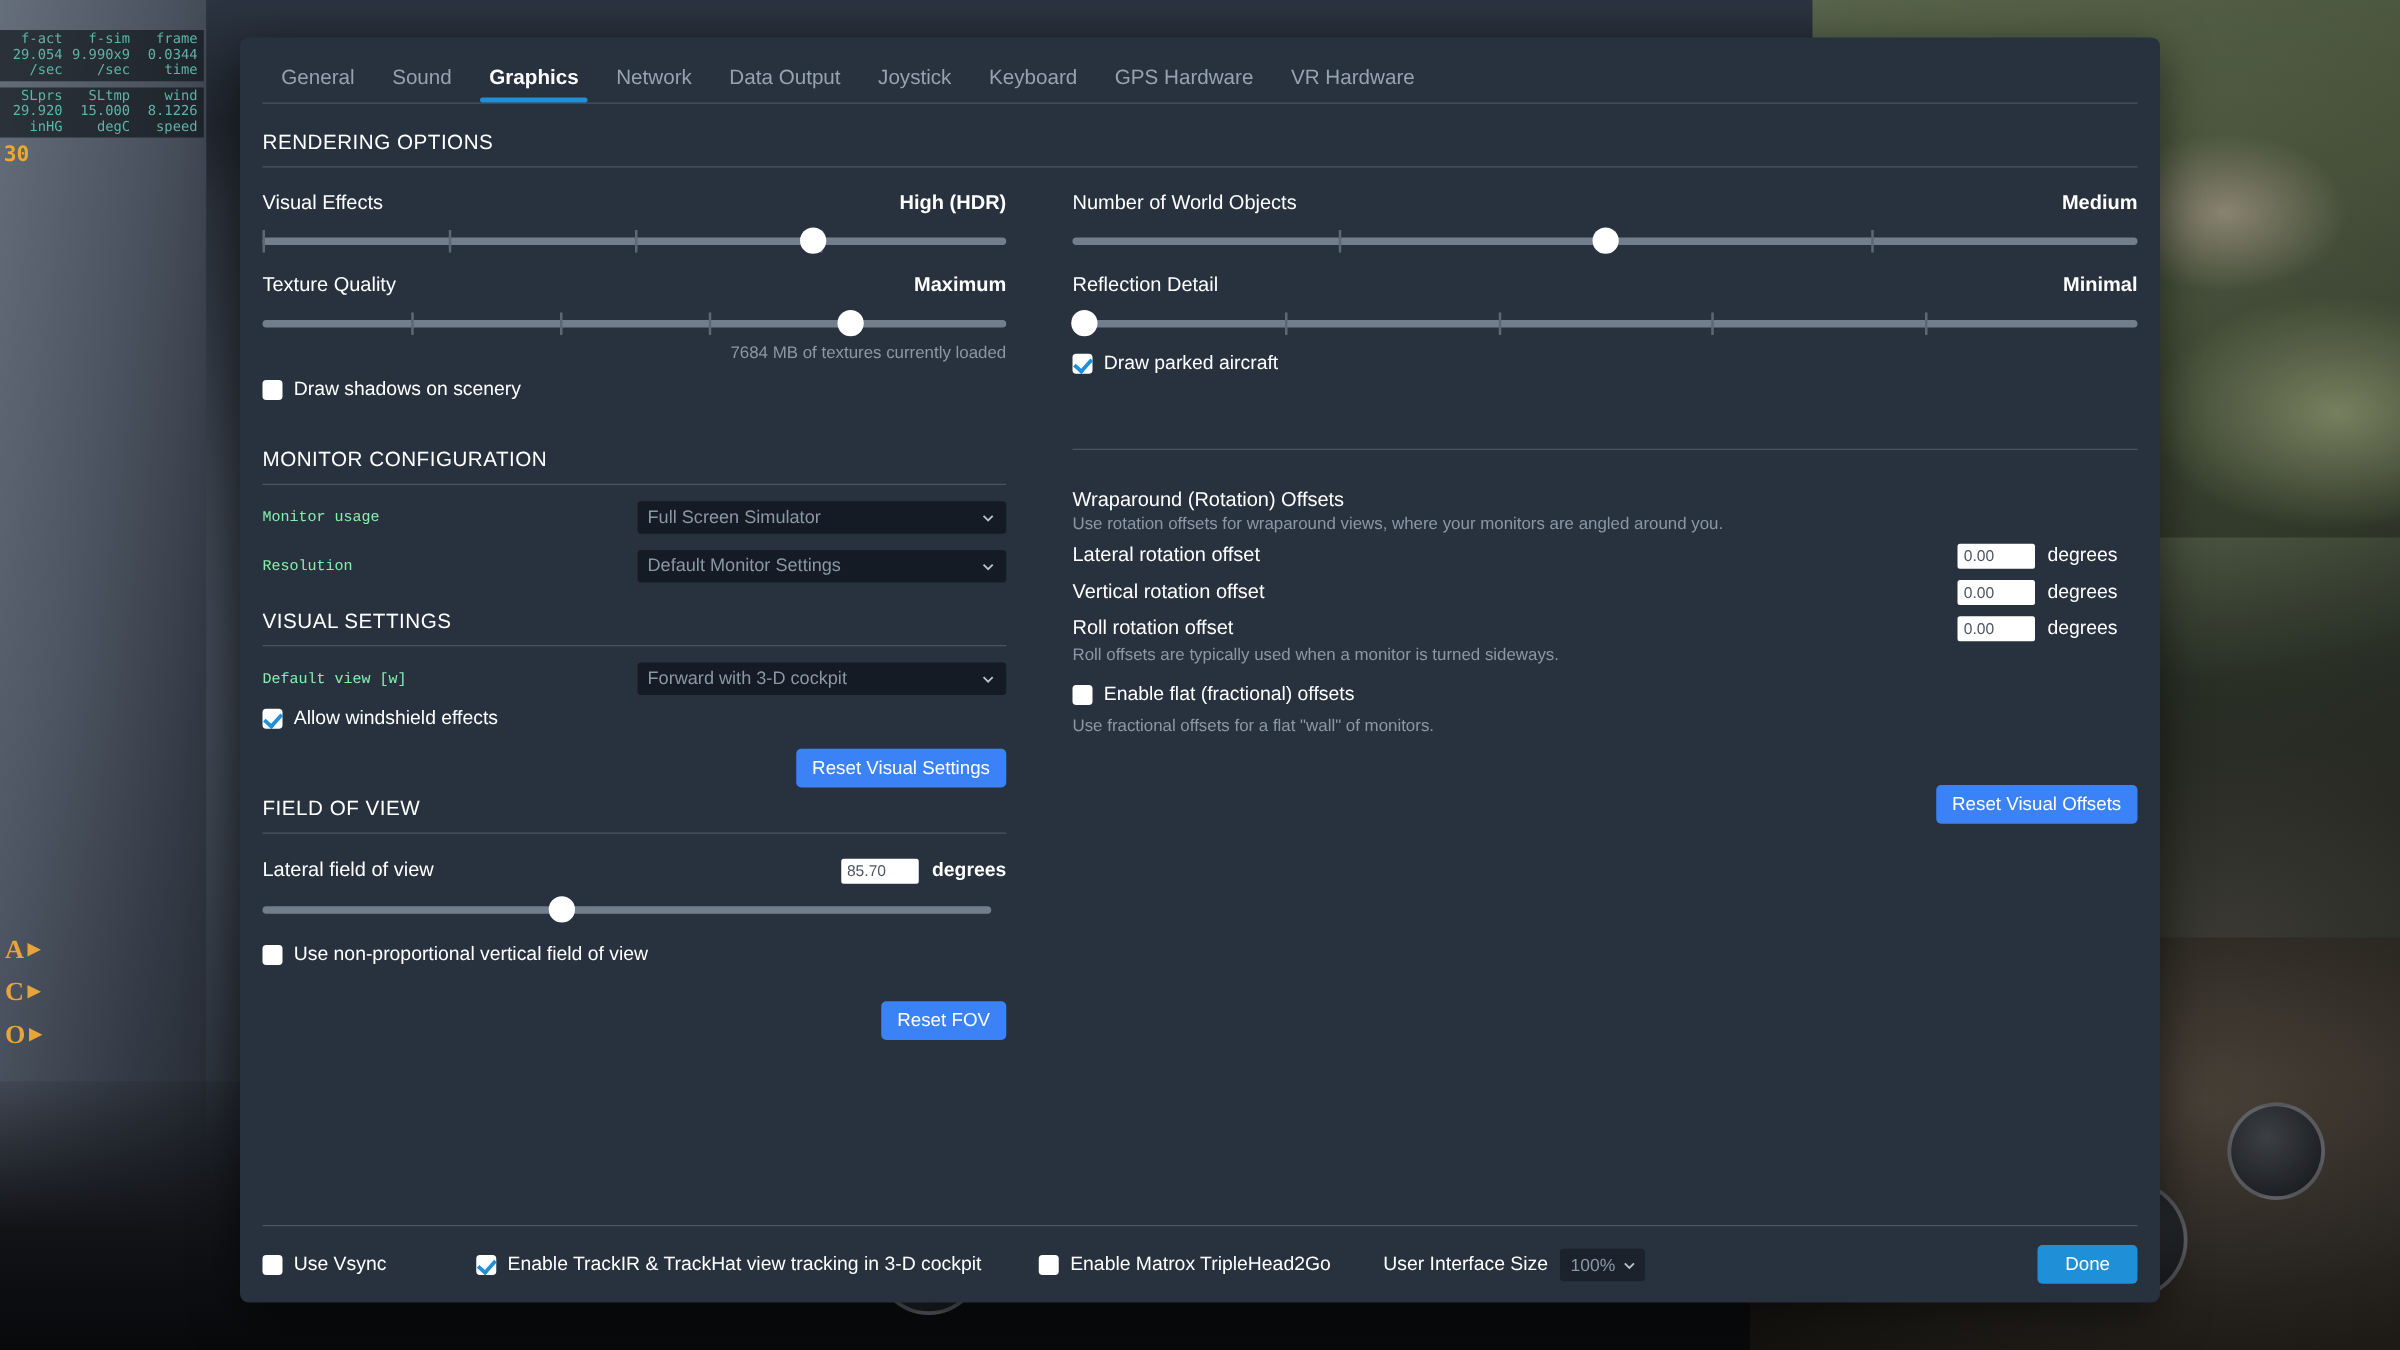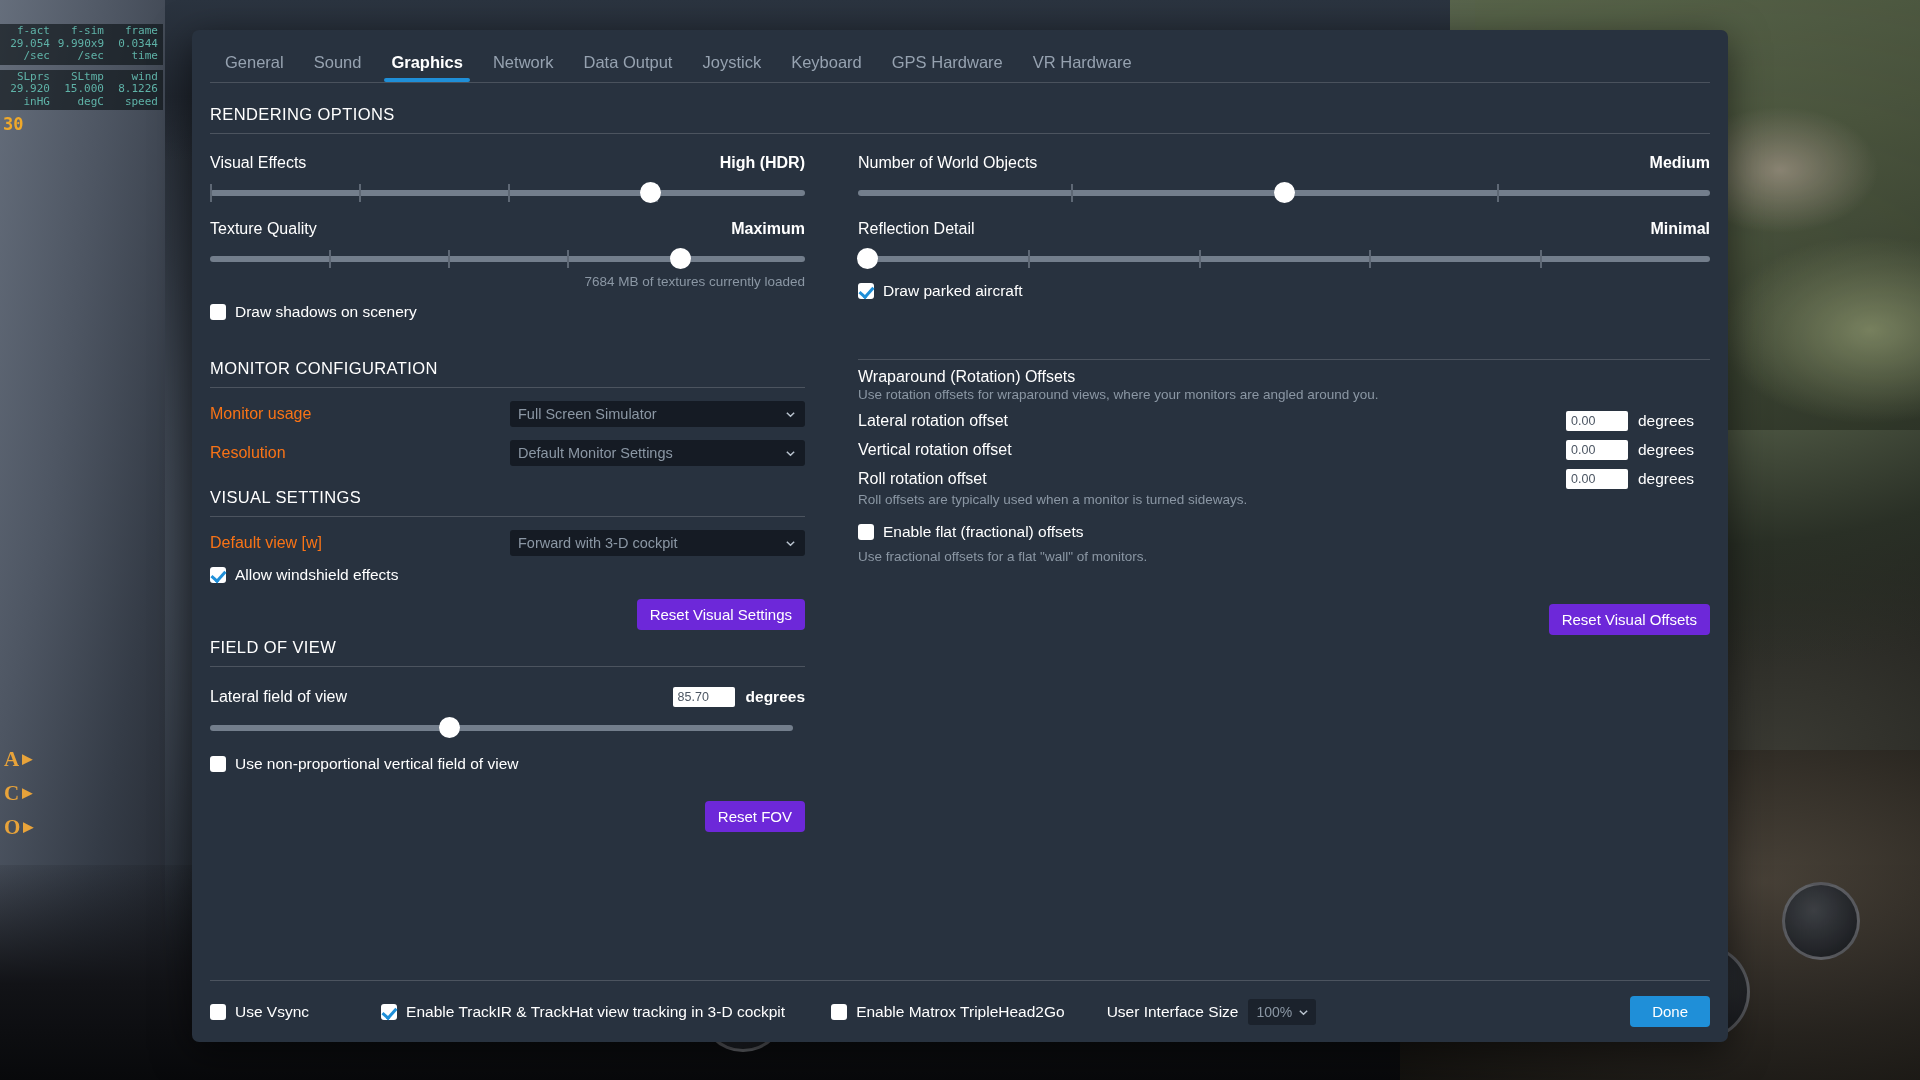--- a/index.html
+++ b/index.html
@@ -172,37 +172,37 @@
   .cb.on::after {
     content: ""; position: absolute; left: 4px; top: 1px;
     width: 6px; height: 11px;
     border: solid #1f8fd8; border-width: 0 3px 3px 0;
     transform: rotate(42deg);
   }
   .cb-lbl { font-size: 15.5px; color: #ffffff; }
 
   
   .dd-row { display: flex; align-items: center; margin-top: 13px; }
-  .dd-label { font-size: 16px; color: #f97316; width: 300px; flex: none; }
+  .dd-label { font-size: 12px; color: #86efac; width: 300px; flex: none; font-family: Liberation Mono, monospace; }
   .dd {
     position: relative; width: 300px; height: 26px;
     background: #151b24; border-radius: 3px;
     display: flex; align-items: center; cursor: pointer;
   }
   .dd span.val { font-size: 14.5px; color: #8b97a4; padding-left: 8px; }
   .dd .chev {
     position: absolute; right: 9px; top: 8px;
     width: 11px; height: 11px;
   }
   .chev-s { stroke: #b9c3ce; stroke-width: 1.6; fill: none; }
 
   
   .btn {
     display: inline-block;
-    background: #6d28d9;
+    background: #3b82f6;
     border: none; border-radius: 4px;
     color: #ffffff; font-size: 15px;
     padding: 7px 13px;
     cursor: pointer;
     font-family: "Liberation Sans", sans-serif;
   }
   .btn-primary { background: #1f8fd8; }
   .btn-wrap { display: flex; justify-content: flex-end; margin-top: 15px; }
 
   
@@ -448,21 +448,21 @@
         </div>
 
         <div class="btn-wrap" style="margin-top:28px;">
           <button class="btn">Reset FOV</button>
         </div>
       </div>
 
       <div class="colR">
         <div class="hr"></div>
 
-        <div style="margin-top:8px;">
+        <div style="margin-top:32px;">
           <div class="lbl">Wraparound (Rotation) Offsets</div>
           <div class="hint">Use rotation offsets for wraparound views, where your monitors are angled around you.</div>
         </div>
 
         <div class="offset-row">
           <span class="onm">Lateral rotation offset</span>
           <input class="numfield" value="0.00" style="">
           <span class="ounit">degrees</span>
         </div>
         <div class="offset-row">

